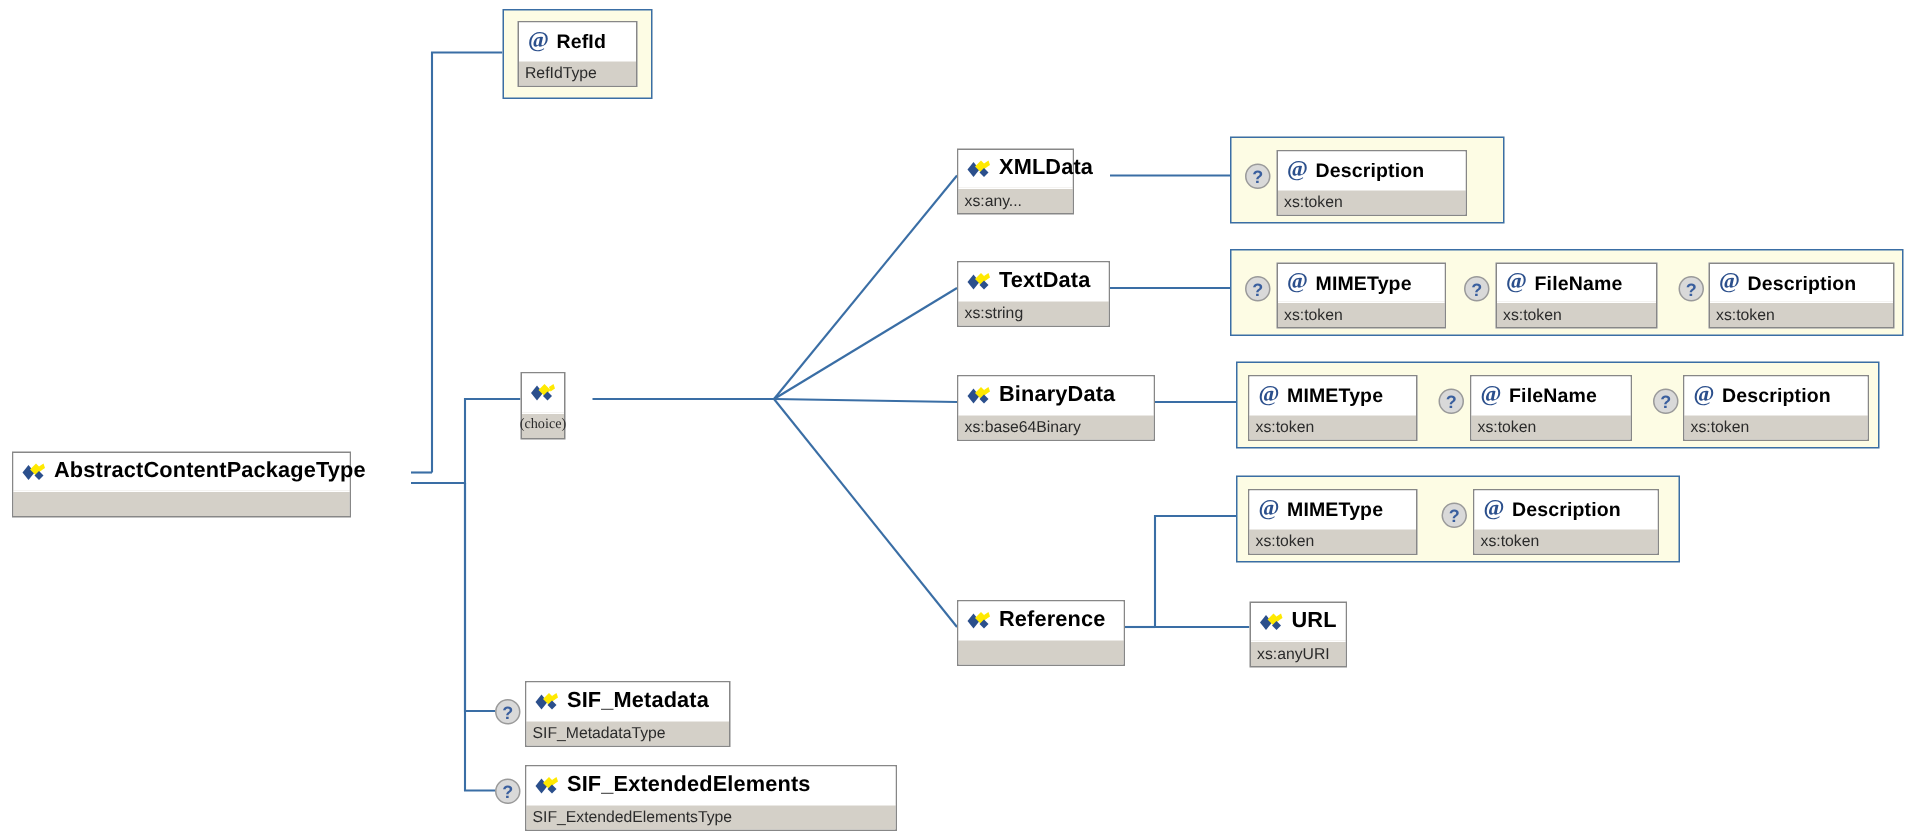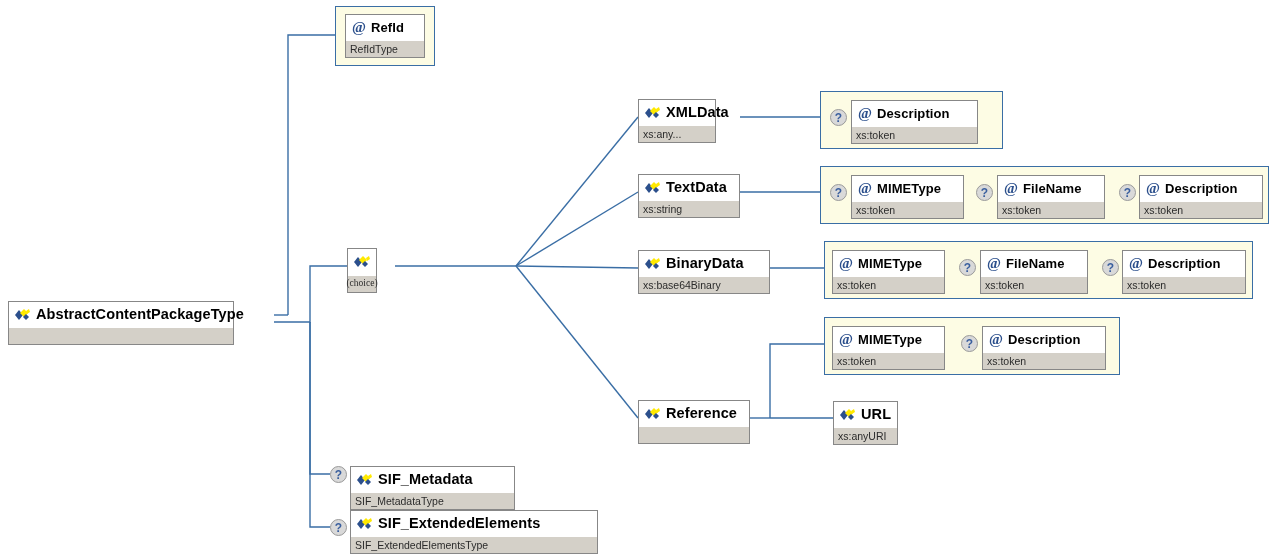--- a/index.html
+++ b/index.html
@@ -387,21 +387,21 @@
         <polygon points="12,3 15,1 16,4 13,6" fill="#ffe900"></polygon>
       </svg>
       <span class="nlabel">URL</span>
     </div>
     <div class="nfoot">
       <span class="ntype">xs:anyURI</span>
     </div>
   </div>
 
   <div class="qmark" style="left:330px; top:466px;">?</div>
-  <div class="node" style="left:350px; top:466px; width:165px;">
+  <div class="node" style="left:350px; top:454px; width:137px;">
     <div class="nhead">
       <svg class="icon-elem" viewBox="0 0 17 14">
         <polygon points="1,7 5,2 9,7 5,12" fill="#2b4f8c"></polygon>
         <polygon points="6,5 10,1 14,5 10,9" fill="#ffe900"></polygon>
         <polygon points="9,9 12,6 15,9 12,12" fill="#2b4f8c"></polygon>
         <polygon points="12,3 15,1 16,4 13,6" fill="#ffe900"></polygon>
       </svg>
       <span class="nlabel">SIF_Metadata</span>
     </div>
     <div class="nfoot">

